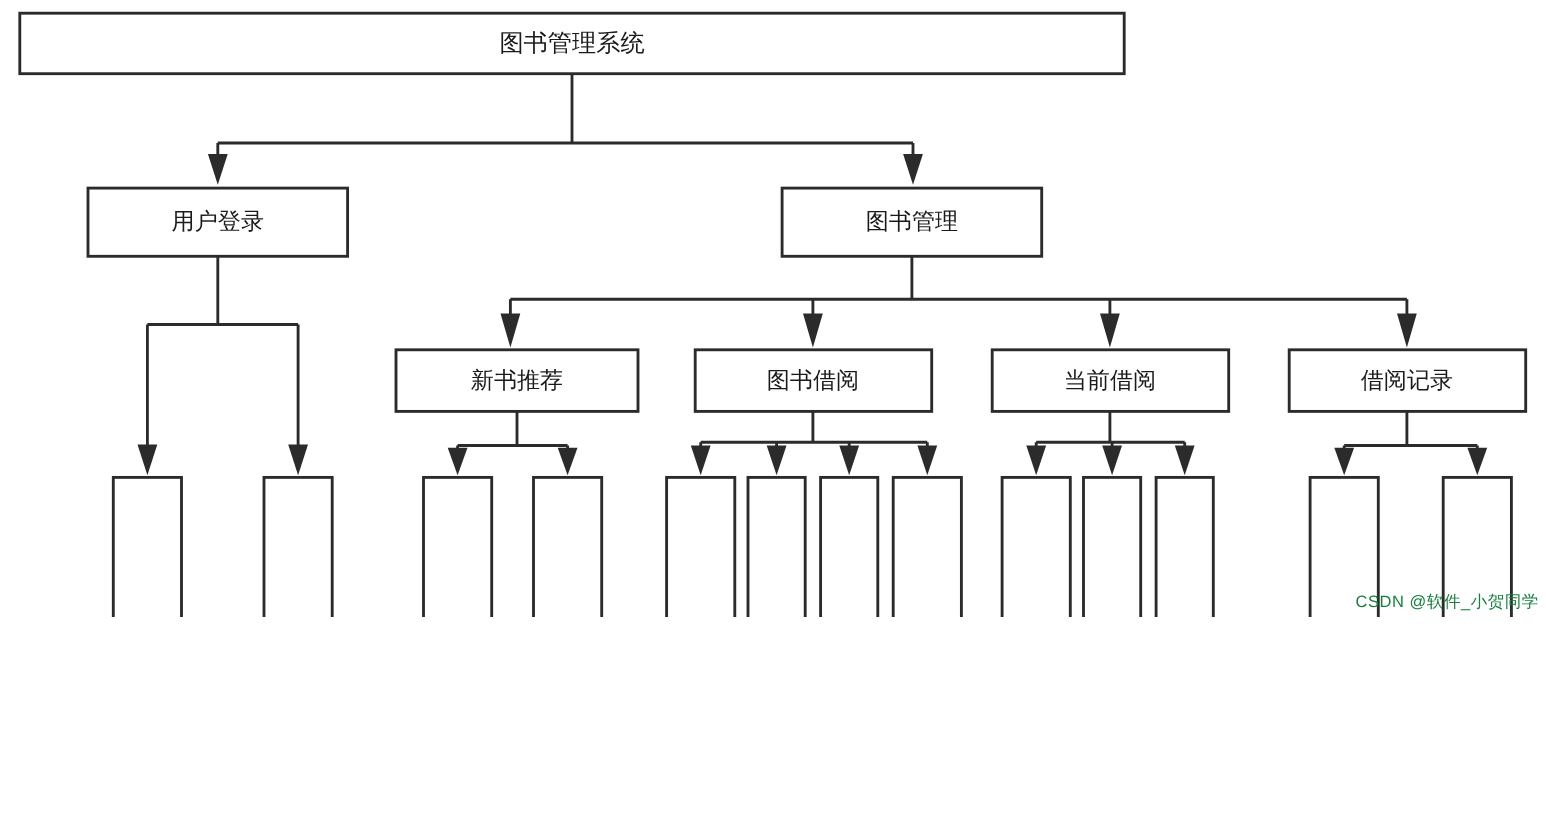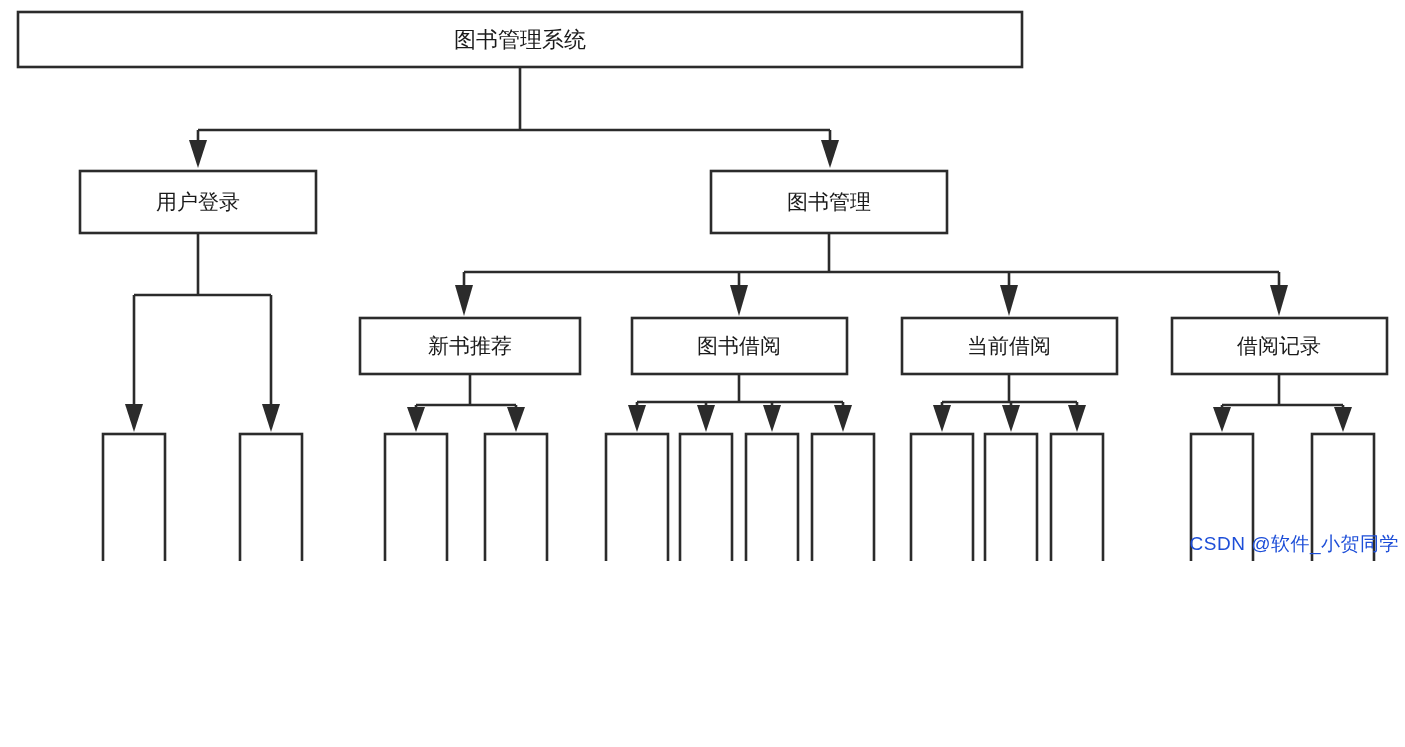--- a/index.html
+++ b/index.html
@@ -68,22 +68,22 @@
     align-items: center;
     justify-content: center;
     white-space: nowrap;
     pointer-events: none;
   }
   .watermark {
     position: absolute;
     right: 6px;
     bottom: 4px;
     font-family: "Liberation Sans", "DejaVu Sans", sans-serif;
-    font-size: 19px;
-    color: #1d4ed8;
+    font-size: 15px;
+    color: #15803d;
     letter-spacing: 0.5px;
     white-space: nowrap;
   }
 </style>
 </head>
 <body>
 
 <div id="diagram-root">
 
   <svg class="diagram-canvas" viewBox="0 0 1405 747" xmlns="http://www.w3.org/2000/svg">

